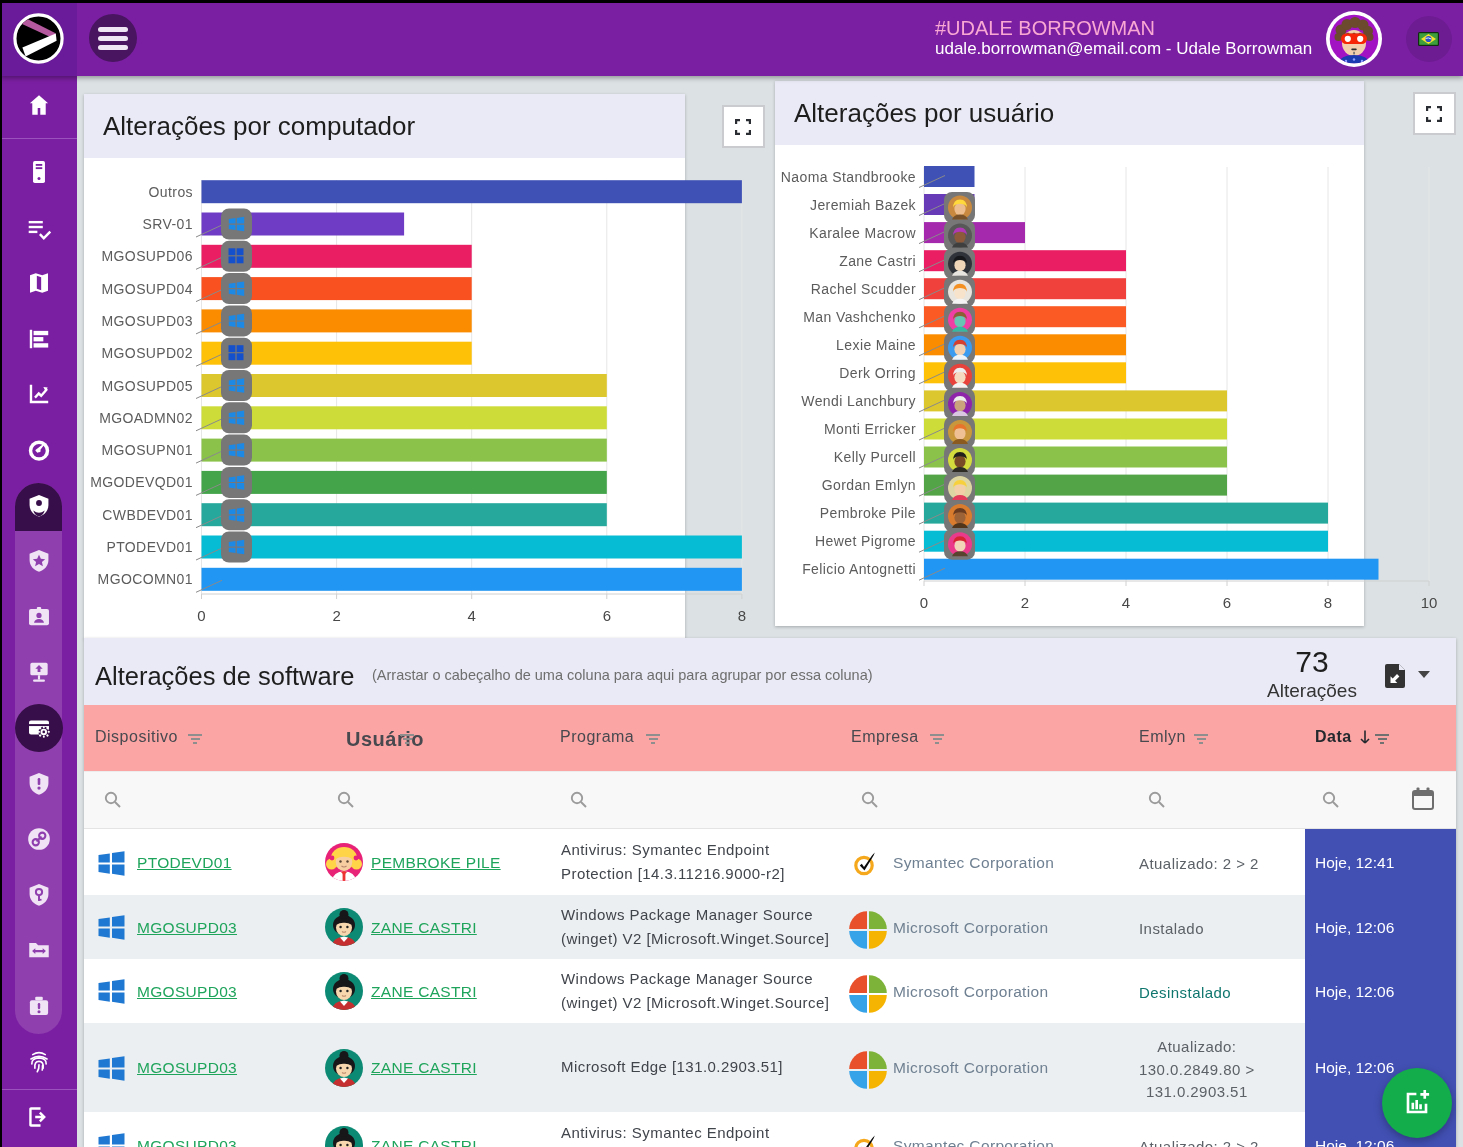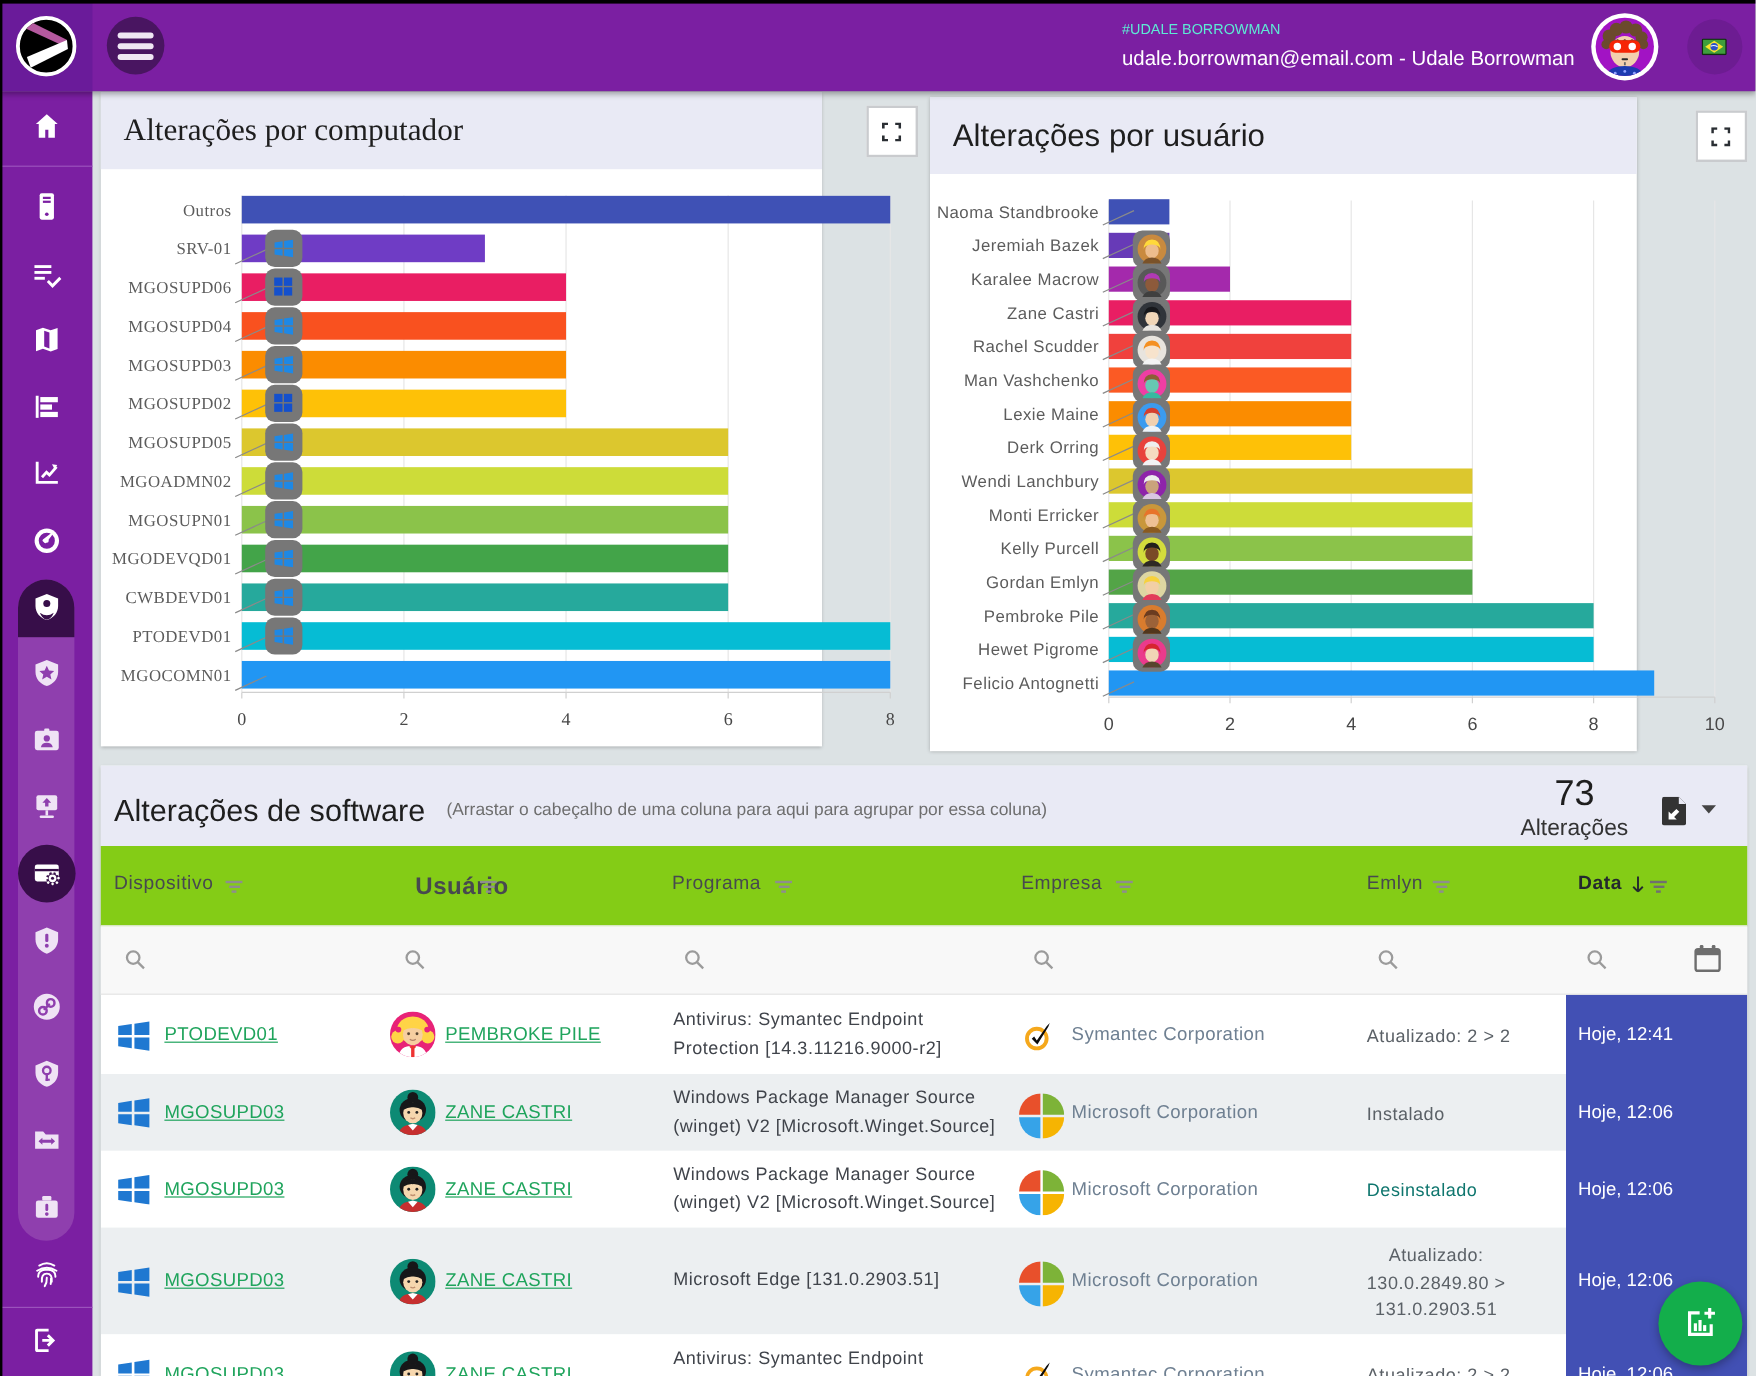--- a/index.html
+++ b/index.html
@@ -22,21 +22,21 @@
       <path d="M9.5,3.6 L42.6,20.2 L41,25.8 L8,10.6 Z" fill="#b4599e"></path>
       <path d="M9.4,34.6 L42.8,20.4 L43.6,27.8 L12.6,43.4 Z" fill="#fff"></path>
     </g>
   </svg>
 
   <div class="abs" style="left:89px;top:14px;width:48px;height:48px;border-radius:50%;background:#491561;"></div>
   <div class="abs" style="left:98px;top:26.5px;width:30px;height:5px;border-radius:2.5px;background:#efe7f3;"></div>
   <div class="abs" style="left:98px;top:35.5px;width:30px;height:5px;border-radius:2.5px;background:#efe7f3;"></div>
   <div class="abs" style="left:98px;top:44.5px;width:30px;height:5px;border-radius:2.5px;background:#efe7f3;"></div>
 
-  <div class="abs" style="left:935px;top:16.5px;color:#5eead4;font-size:12px;">#UDALE BORROWMAN</div>
+  <div class="abs" style="left:935px;top:16.5px;color:#f9a8d4;font-size:20px;">#UDALE BORROWMAN</div>
   <div class="abs" style="left:935px;top:39px;color:#fff;font-size:17px;">udale.borrowman@email.com - Udale Borrowman</div>
 
   <svg class="abs" style="left:1325px;top:10px;" width="58" height="58" viewBox="0 0 58 58">
     <circle cx="29" cy="29" r="28" fill="#fff"></circle>
     <clipPath id="avc">
         <circle cx="29" cy="29" r="24.3"></circle>
       </clipPath>
     <g clip-path="url(#avc)">
       <rect x="0" y="0" width="58" height="58" fill="#a213c4"></rect>
       <ellipse cx="29" cy="33" rx="12" ry="13" fill="#f3cfae"></ellipse>
@@ -194,21 +194,21 @@
         <path d="M12,14.6 Q12.2,18.4 10.4,21"></path>
         <path d="M15,19.4 Q15.4,17 15.2,15.4"></path>
       </g>
     </svg>
 <svg class="abs" style="left:25.5px;top:1028.2px;" width="26" height="26" viewBox="0 0 24 24">
       <path d="M13.4,3 H4.6 C3.7,3 3,3.7 3,4.6 v14.8 C3,20.3 3.7,21 4.6,21 h8.8 v-2.2 H5.2 V5.2 h8.2 Z" fill="#fff"></path>
       <path d="M13.6,7.2 l-1.6,1.6 2.1,2.1 H8.5 v2.2 h5.6 l-2.1,2.1 1.6,1.6 4.8-4.8 Z" fill="#fff"></path>
     </svg>
 </div>
 
-<div class="card" style="left:84px;top:77px;width:601px;height:545px;font-family:Liberation Serif, serif;">
+<div class="card" style="left:84px;top:94px;width:601px;height:545px;">
 <div class="chead" style="height:64px;">
       <div class="abs" style="left:19px;top:16.5px;font-size:26px;color:#1e1e1e;">Alterações por computador</div>
     </div>
 <div class="abs" style="left:638px;top:11px;width:43px;height:43px;background:#fff;border:2px solid #c9cbce;"></div>
 <svg class="abs" style="left:651px;top:25px;" width="16" height="16" viewBox="0 0 16 16">
       <g fill="none" stroke="#2a2e33" stroke-width="2.2">
         <path d="M1.1,5 V1.1 H5"></path>
         <path d="M11,1.1 H14.9 V5"></path>
         <path d="M14.9,11 V14.9 H11"></path>
         <path d="M5,14.9 H1.1 V11"></path>
@@ -479,21 +479,21 @@
 <div class="abs" style="left:288px;top:28.5px;font-size:14.5px;color:#6e6e6e;">(Arrastar o cabeçalho de uma coluna para aqui para agrupar por essa coluna)</div>
 <div class="abs" style="left:1178px;top:7px;width:100px;text-align:center;font-size:30px;color:#1e1e1e;">73</div>
 <div class="abs" style="left:1178px;top:42px;width:100px;text-align:center;font-size:19px;color:#333;">Alterações</div>
 <svg class="abs" style="left:1301px;top:26px;" width="22" height="24" viewBox="0 0 22 24">
  <path d="M2,0 h12 l6,6 v16 a2,2 0 0 1 -2,2 H2 a2,2 0 0 1 -2,-2 V2 a2,2 0 0 1 2,-2 Z" fill="#333"></path>
  <path d="M14,0 l6,6 h-6 Z" fill="#e9eaf5"></path>
  <path d="M5.5,19 V12.2 l2.2,2.2 4.3-4.3 2.4,2.4 -4.3,4.3 2.2,2.2 Z" fill="#fff"></path>
 </svg>
 <div class="abs" style="left:1334px;top:33px;width:0;height:0;border-left:6px solid transparent;border-right:6px solid transparent;border-top:7px solid #444;"></div>
 </div>
-<div class="abs" style="left:0;top:67px;width:1372px;height:67px;background:#84cc16;border-bottom:1px solid #ededed;">
+<div class="abs" style="left:0;top:67px;width:1372px;height:67px;background:#fca5a5;border-bottom:1px solid #ededed;">
 <div class="abs" style="left:11px;top:23px;font-size:16px;color:#47494f;font-weight:normal;letter-spacing:0.5px;">Dispositivo</div>
 <div class="abs" style="left:262px;top:23px;font-size:20px;color:#47494f;font-weight:bold;letter-spacing:0.5px;">Usuário</div>
 <div class="abs" style="left:476px;top:23px;font-size:16px;color:#47494f;font-weight:normal;letter-spacing:0.5px;">Programa</div>
 <div class="abs" style="left:767px;top:23px;font-size:16px;color:#47494f;font-weight:normal;letter-spacing:0.5px;">Empresa</div>
 <div class="abs" style="left:1055px;top:23px;font-size:16px;color:#47494f;font-weight:normal;letter-spacing:0.5px;">Emlyn</div>
 <div class="abs" style="left:1231px;top:23px;font-size:16px;color:#24292e;font-weight:bold;letter-spacing:0.5px;">Data</div>
 <div class="abs" style="left:104px;top:29px;width:14px;height:2px;background:#8e8e8e;"></div>
       <div class="abs" style="left:106.5px;top:33px;width:9px;height:2px;background:#8e8e8e;"></div>
       <div class="abs" style="left:109px;top:37px;width:4px;height:2px;background:#8e8e8e;"></div>
 <div class="abs" style="left:316px;top:29px;width:14px;height:2px;background:#8e8e8e;"></div>

